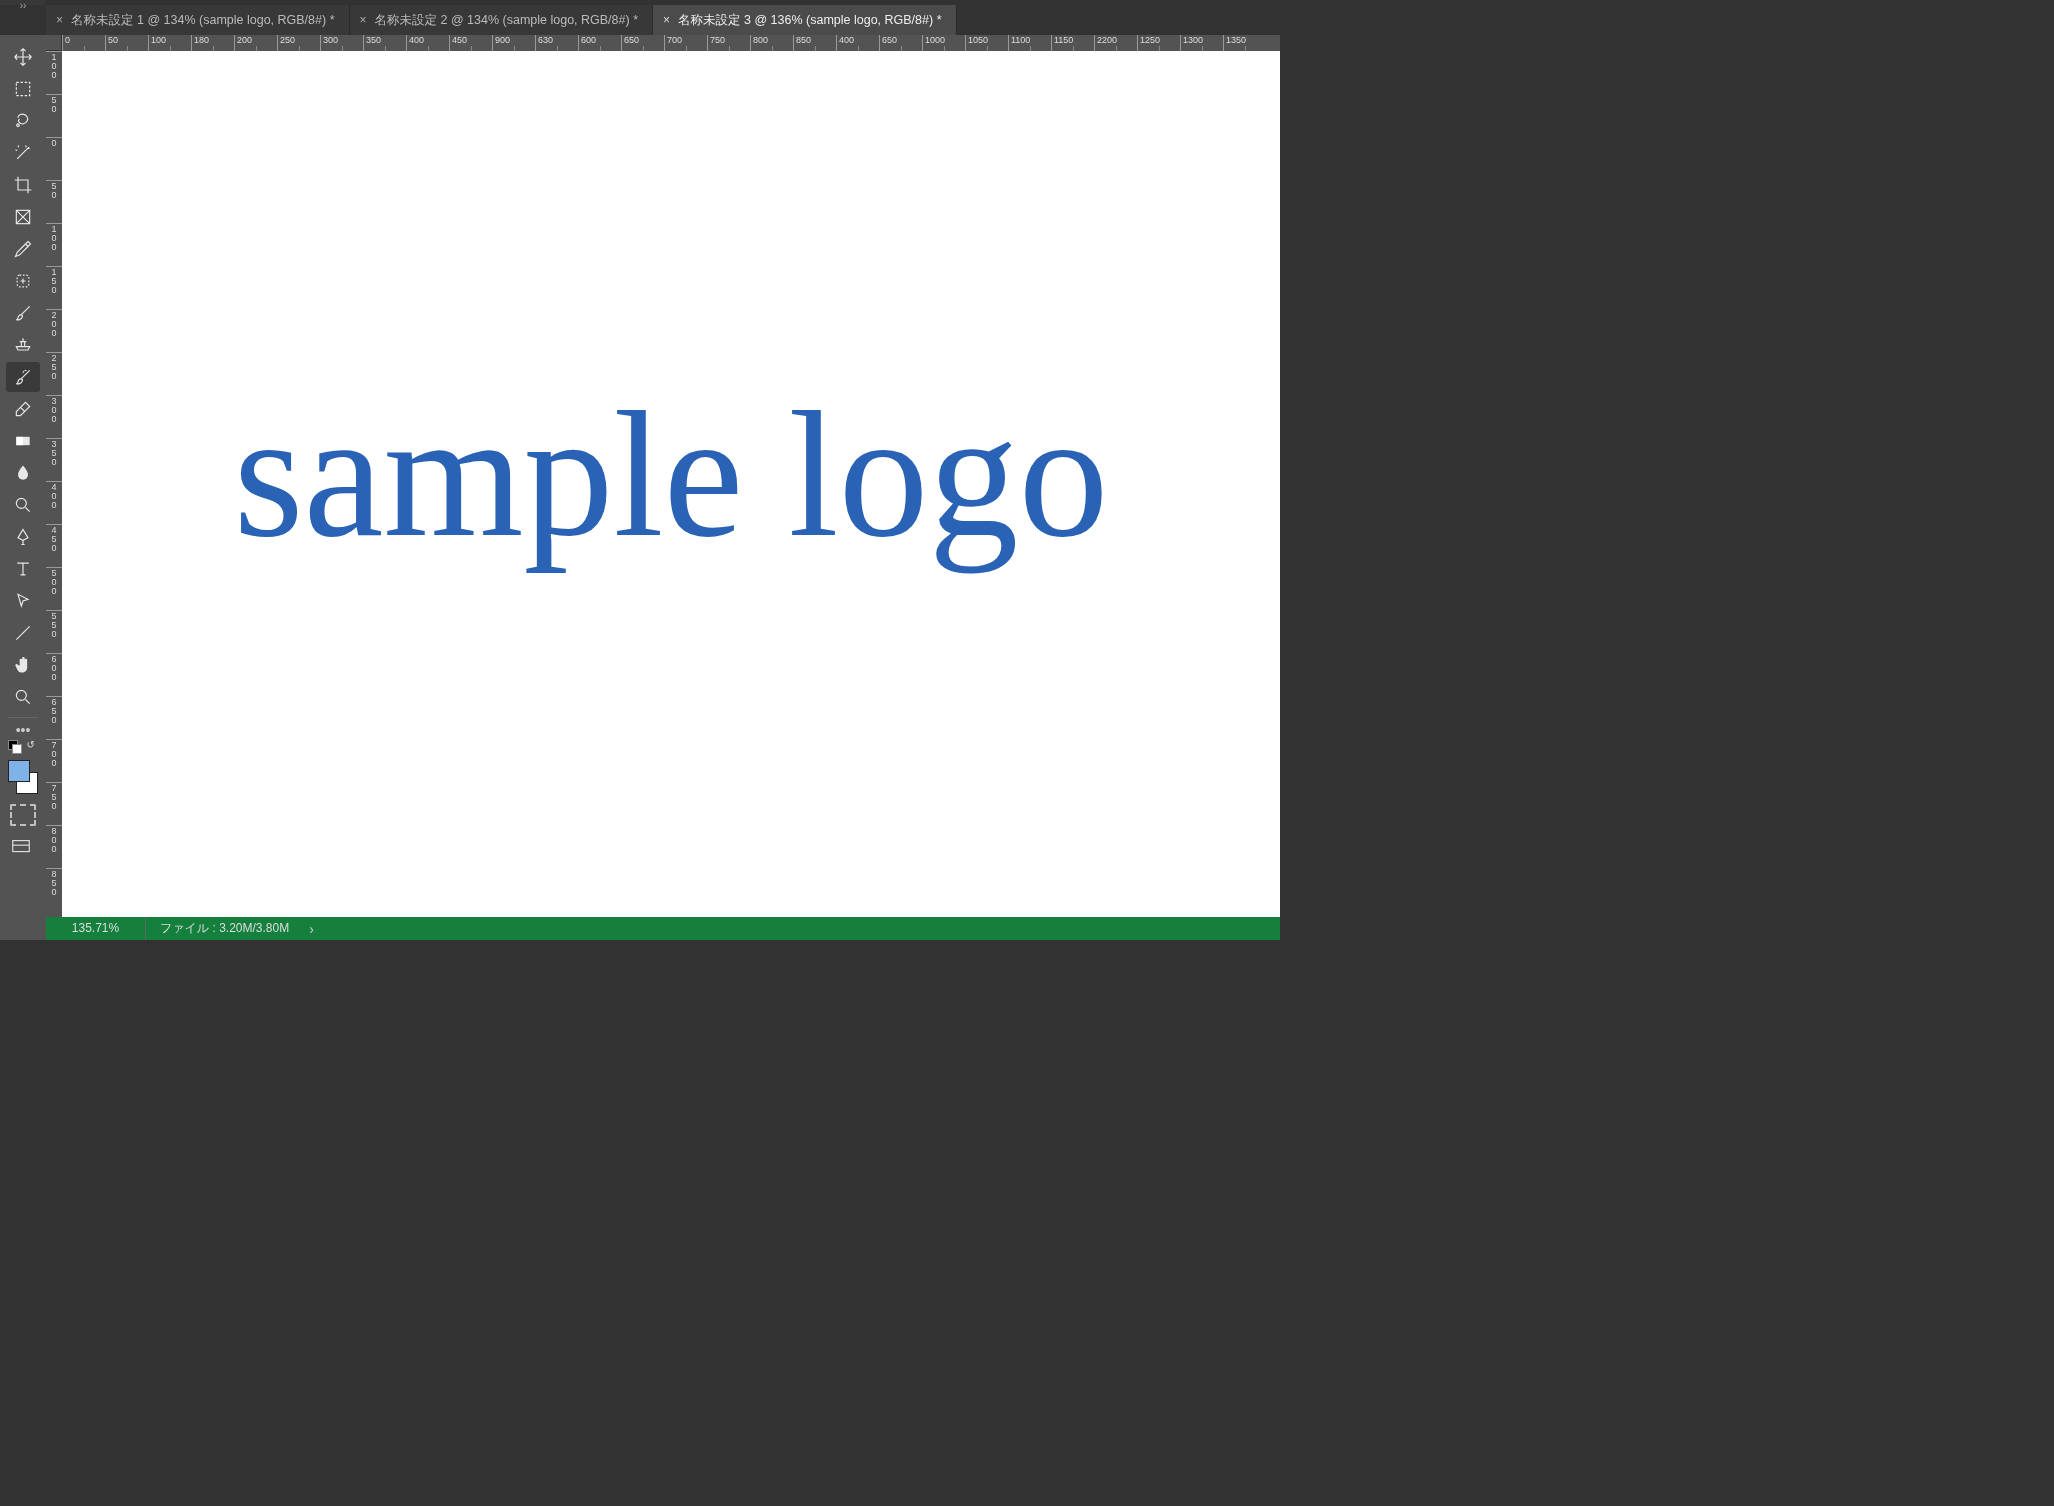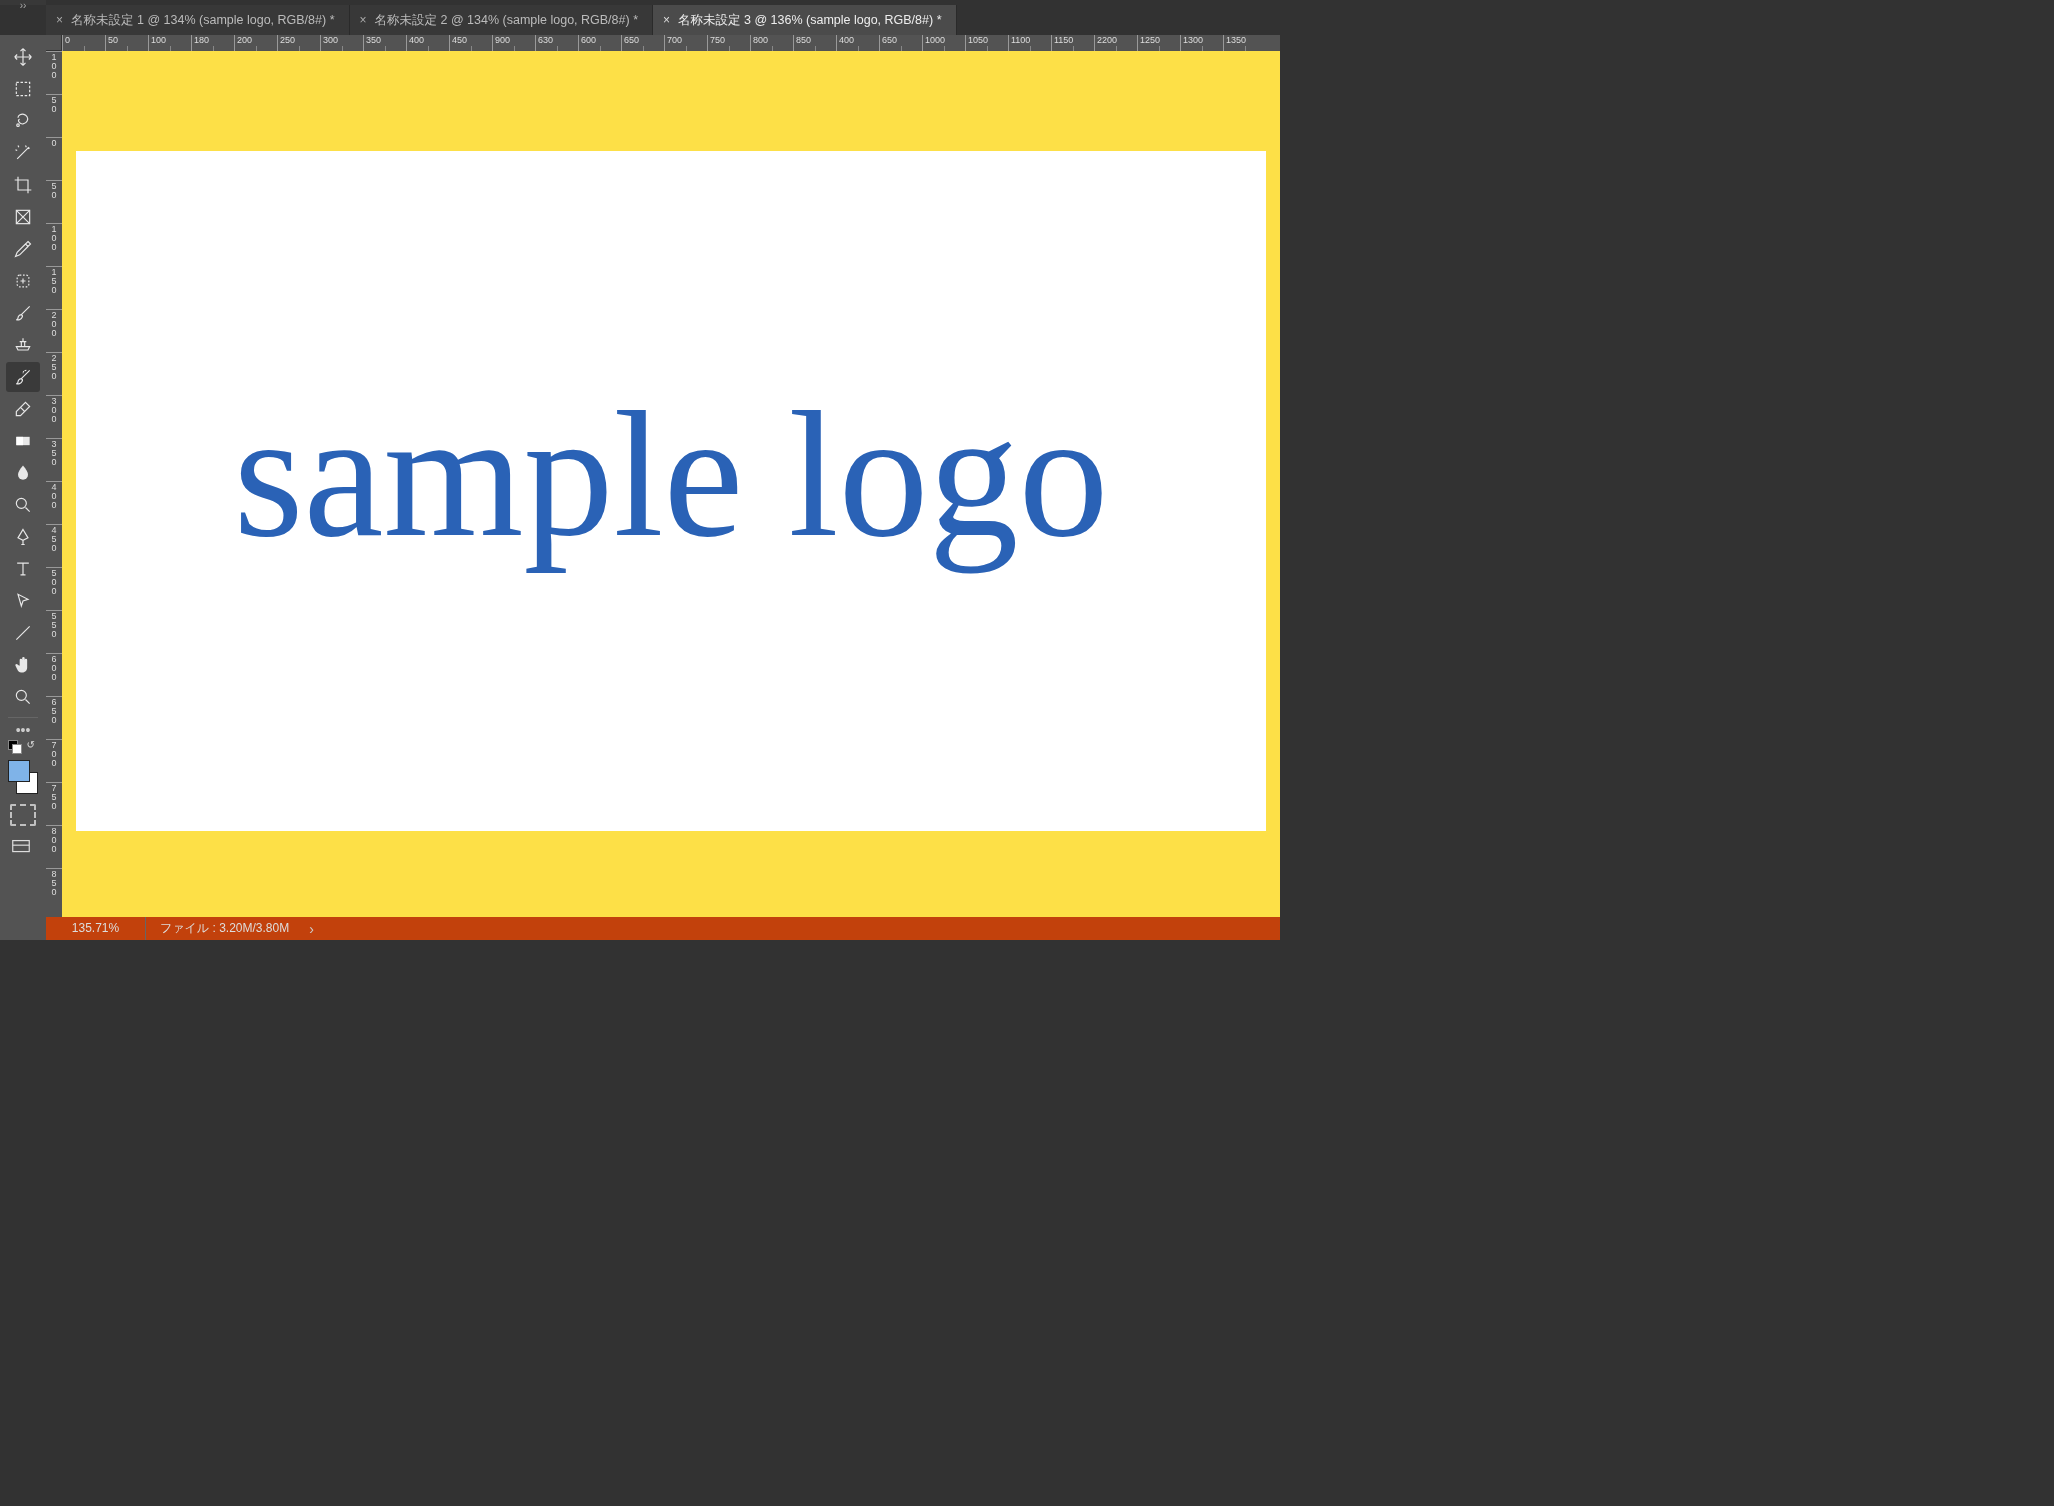--- a/index.html
+++ b/index.html
@@ -180,21 +180,21 @@
   line-height: 9px;
   padding-top: 1px;
   text-align: center;
 }
 .v-tick span { display:block; }
 
 
 .canvas-wrap {
   position:absolute;
   top:51px; left:62px; right:0; bottom:23px;
-  background:#fde047;
+  background:#ffffff;
   overflow:hidden;
 }
 .canvas {
   position:absolute;
   top:100px; left:14px;
   width:1190px; height:680px;
   background:#fff;
 }
 .canvas-text {
   position:absolute;
@@ -204,21 +204,21 @@
   font-size: 180px;
   color: #2a62b6;
   white-space: nowrap;
 }
 
 
 .status-bar {
   position:absolute;
   left:46px; right:0; bottom:0;
   height:23px;
-  background:#c2410c;
+  background:#15803d;
   display:flex;
   align-items:center;
   font-size:12px;
   color:#ddd;
   margin-top:46px;
 }
 .status-zoom {
   width:100px;
   text-align:center;
   border-right:1px solid #666;

